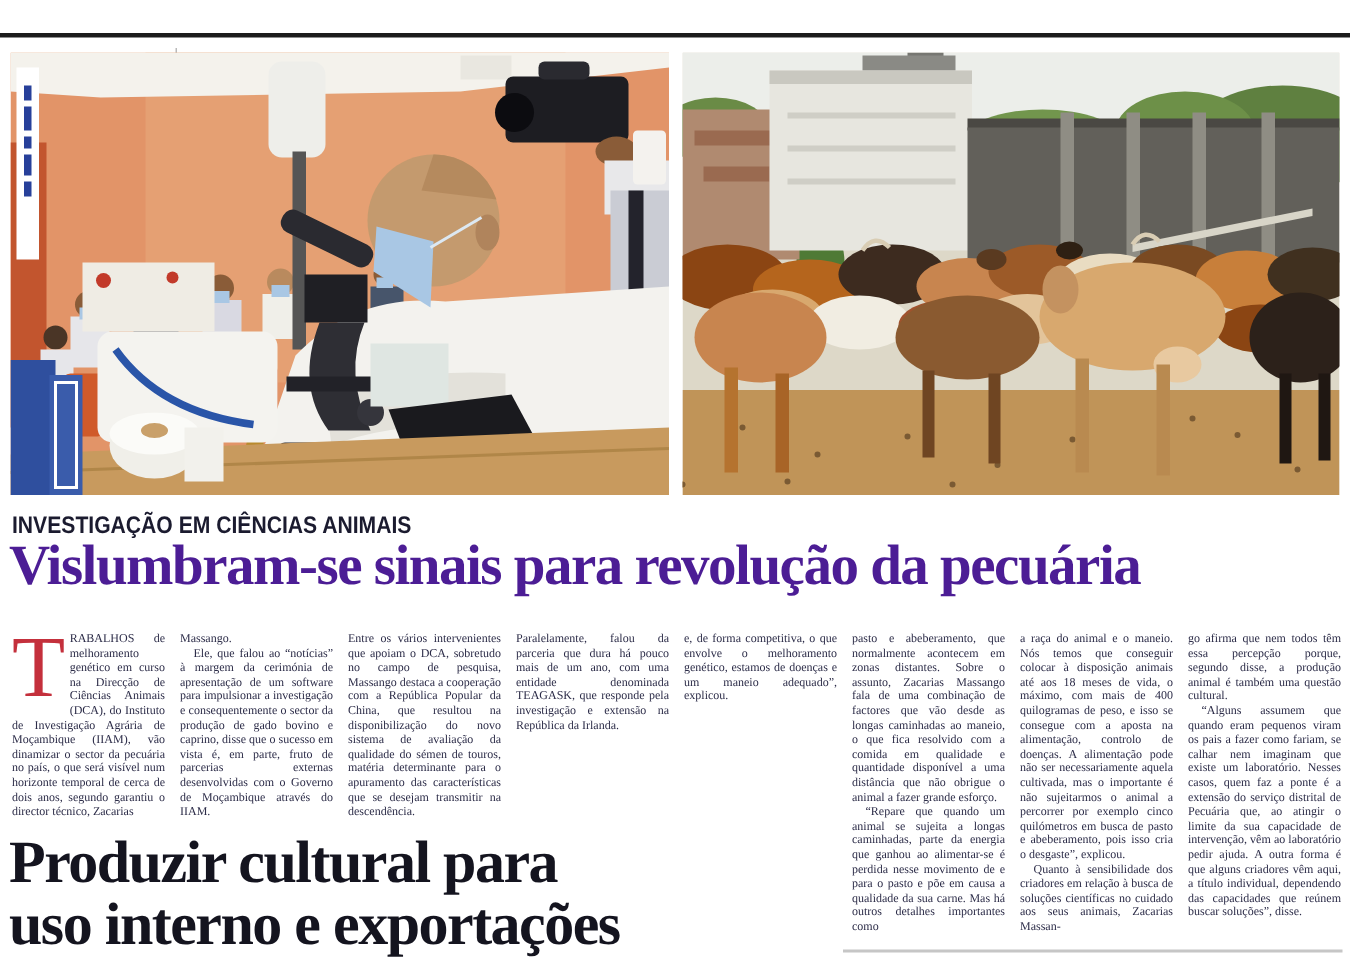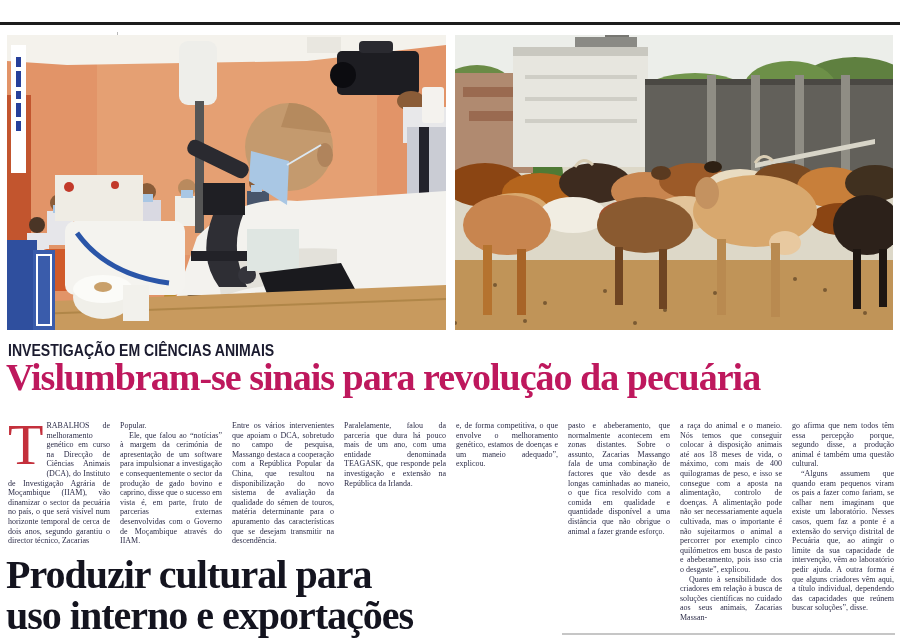--- a/index.html
+++ b/index.html
@@ -27,21 +27,21 @@
   .photo svg { display:block; width:100%; height:100%; }
 
   
   .kicker {
     position:absolute; left:8px; top:342px;
     font-family:"Liberation Sans", sans-serif; font-weight:bold; font-size:16px;
     color:#1b1b2f; transform:scaleX(.88); transform-origin:left top; white-space:nowrap;
   }
   .headline {
     position:absolute; left:6px; top:355px;
-    font-weight:bold; font-size:38px; letter-spacing:-1px; color:#be185d; white-space:nowrap;
+    font-weight:bold; font-size:38px; letter-spacing:-1px; color:#4c1d95; white-space:nowrap;
   }
   .subhead {
     position:absolute; left:6px; top:554px;
     font-weight:bold; font-size:40px; line-height:41px; letter-spacing:-1px; color:#14141f;
     white-space:nowrap;
   }
 
   
   .col {
     position:absolute; top:421px; width:102px; overflow:hidden;
@@ -260,34 +260,35 @@
     </svg>
   </div>
 
   <div class="kicker">INVESTIGAÇÃO EM CIÊNCIAS ANIMAIS</div>
   <div class="headline">Vislumbram-se sinais para revolução da pecuária</div>
 
   <div class="col col-short" style="left:8px">
     <p><span class="dropcap">T</span><span>RABALHOS de melhoramento genético em curso na Direcção de Ciências Animais (DCA), do Instituto de Investigação Agrária de Moçambique (IIAM), vão dinamizar o sector da pecuária no país, o que será visível num horizonte temporal de cerca de dois anos, segundo garantiu o director técnico, Zacarias</span></p>
   </div>
   <div class="col col-short" style="left:120px">
-    <p>Popular.</p>
+    <p>Massango.</p>
     <p>Ele, que falou ao “notícias” à margem da cerimónia de apresentação de um software para impulsionar a investigação e consequentemente o sector da produção de gado bovino e caprino, disse que o sucesso em vista é, em parte, fruto de parcerias externas desenvolvidas com o Governo de Moçambique através do IIAM.</p>
   </div>
   <div class="col col-short" style="left:232px">
     <p>Entre os vários intervenientes que apoiam o DCA, sobretudo no campo de pesquisa, Massango destaca a cooperação com a República Popular da China, que resultou na disponibilização do novo sistema de avaliação da qualidade do sémen de touros, matéria determinante para o apuramento das características que se desejam transmitir na descendência.</p>
   </div>
   <div class="col col-short" style="left:344px">
     <p>Paralelamente, falou da parceria que dura há pouco mais de um ano, com uma entidade denominada TEAGASK, que responde pela investigação e extensão na República da Irlanda.</p>
   </div>
   <div class="col col-short" style="left:456px">
     <p>e, de forma competitiva, o que envolve o melhoramento genético, estamos de doenças e um maneio adequado”, explicou.</p>
   </div>
   <div class="col col-tall" style="left:568px">
     <p>pasto e abeberamento, que normalmente acontecem em zonas distantes. Sobre o assunto, Zacarias Massango fala de uma combinação de factores que vão desde as longas caminhadas ao maneio, o que fica resolvido com a comida em qualidade e quantidade disponível a uma distância que não obrigue o animal a fazer grande esforço.</p>
+    <p>“Repare que quando um animal se sujeita a longas caminhadas, parte da energia que ganhou ao alimentar-se é perdida nesse movimento de e para o pasto e põe em causa a qualidade da sua carne. Mas há outros detalhes importantes como</p>
   </div>
   <div class="col col-tall" style="left:680px">
     <p>a raça do animal e o maneio. Nós temos que conseguir colocar à disposição animais até aos 18 meses de vida, o máximo, com mais de 400 quilogramas de peso, e isso se consegue com a aposta na alimentação, controlo de doenças. A alimentação pode não ser necessariamente aquela cultivada, mas o importante é não sujeitarmos o animal a percorrer por exemplo cinco quilómetros em busca de pasto e abeberamento, pois isso cria o desgaste”, explicou.</p>
     <p>Quanto à sensibilidade dos criadores em relação à busca de soluções científicas no cuidado aos seus animais, Zacarias Massan-</p>
   </div>
   <div class="col col-tall" style="left:792px">
     <p>go afirma que nem todos têm essa percepção porque, segundo disse, a produção animal é também uma questão cultural.</p>
     <p>“Alguns assumem que quando eram pequenos viram os pais a fazer como fariam, se calhar nem imaginam que existe um laboratório. Nesses casos, quem faz a ponte é a extensão do serviço distrital de Pecuária que, ao atingir o limite da sua capacidade de intervenção, vêm ao laboratório pedir ajuda. A outra forma é que alguns criadores vêm aqui, a título individual, dependendo das capacidades que reúnem buscar soluções”, disse.</p>
   </div>
 

